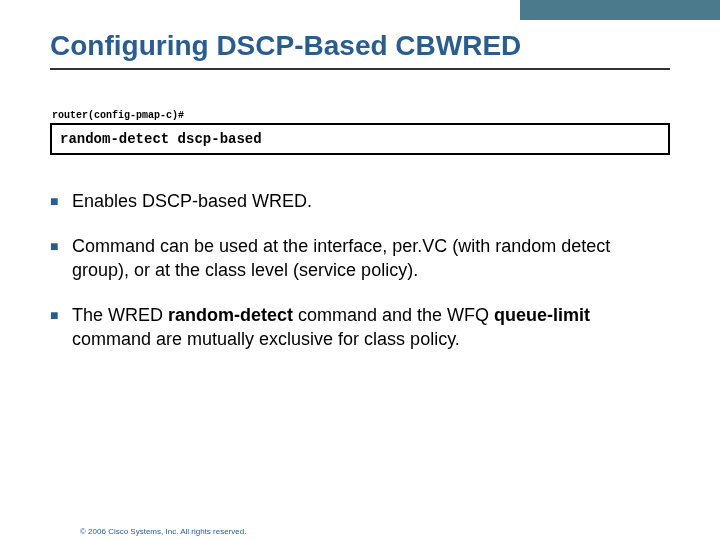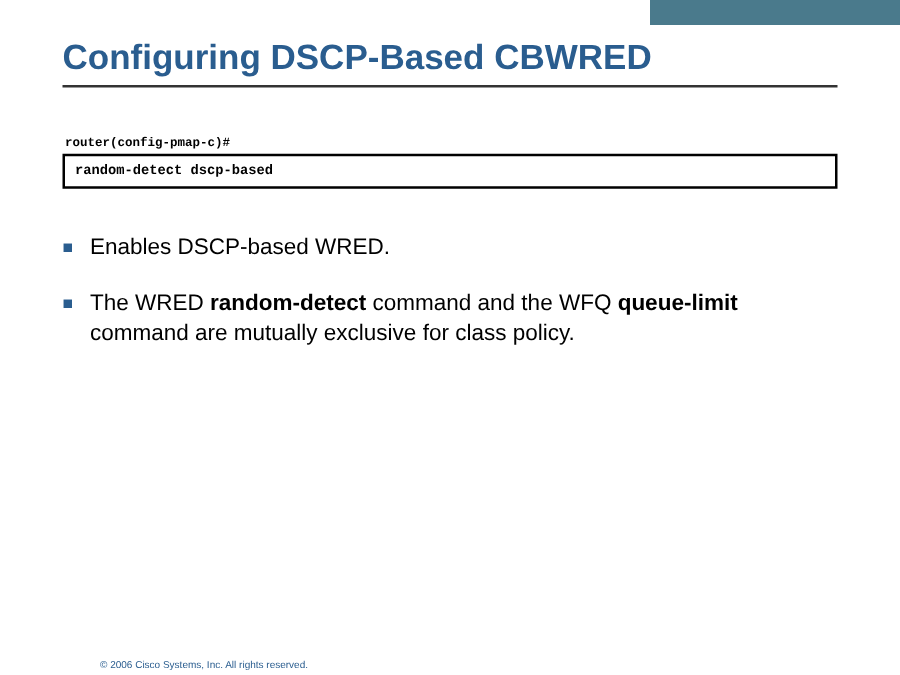--- a/index.html
+++ b/index.html
@@ -48,21 +48,21 @@
     font-size: 10px;
     font-weight: bold;
     color: #000;
     margin-bottom: 2px;
     padding-left: 2px;
   }
   .cmd-box {
     border: 2px solid #000;
     padding: 6px 8px;
     font-family: "Courier New", monospace;
-    font-size: 11px;
+    font-size: 14px;
     font-weight: bold;
     color: #000;
     margin-bottom: 35px;
   }
   ul.bullets {
     list-style: none;
     padding: 0;
     margin: 0;
   }
   ul.bullets > li {
@@ -100,17 +100,18 @@
 
   <div class="title">Configuring DSCP-Based CBWRED</div>
 
   <div class="prompt">router(config-pmap-c)#</div>
   <div class="cmd-box">
     <span>random-detect dscp-based</span>
   </div>
 
   <ul class="bullets">
     <li>Enables DSCP-based WRED.</li>
+    <li>Command can be used at the interface, per.VC (with random detect group), or at the class level (service policy).</li>
     <li>The WRED <b>random-detect</b> command and the WFQ <b>queue-limit</b> command are mutually exclusive for class policy.</li>
   </ul>
 
   <div class="footer">© 2006 Cisco Systems, Inc. All rights reserved.</div>
 </div>
 
 </body></html>

